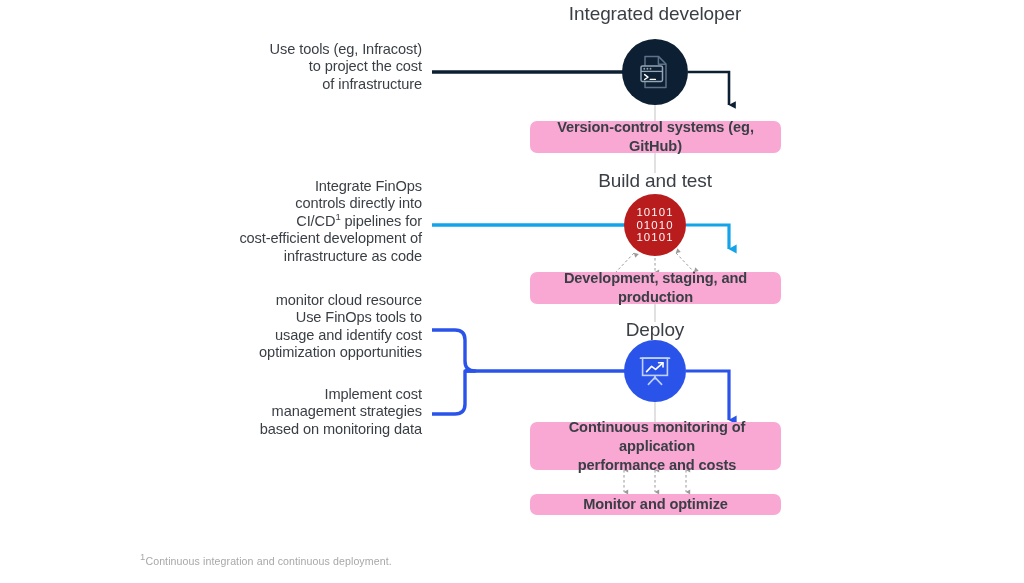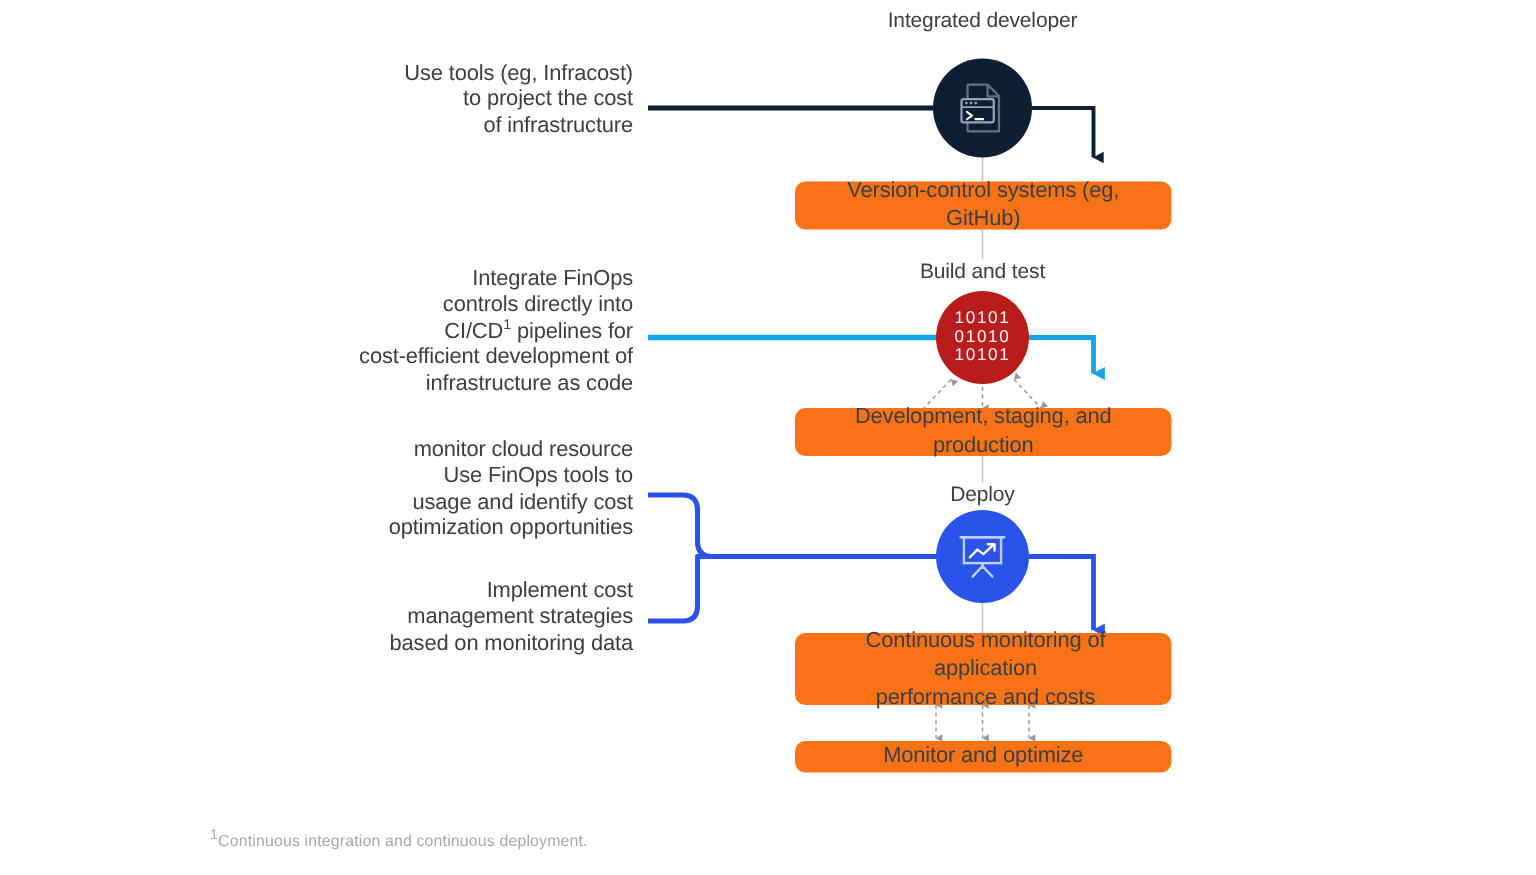--- a/index.html
+++ b/index.html
@@ -25,45 +25,46 @@
     text-align: right;
     color: #3a3f45;
     font-size: 14.6px;
     line-height: 17.4px;
     letter-spacing: -0.1px;
   }
   .node-title {
     position: absolute;
     text-align: center;
     color: #3a3f45;
-    font-size: 14px;
+    font-size: 19px;
     line-height: 17.4px;
     letter-spacing: -0.1px;
   }
   sup.fn {
     font-size: 9.5px;
     vertical-align: super;
     line-height: 0;
   }
 
   
   .box {
     position: absolute;
-    background: #f97316;
+    background: #f9a8d4;
     border-radius: 7px;
     color: #3a3f45;
     font-size: 14.6px;
     line-height: 19px;
     letter-spacing: -0.1px;
     display: flex;
     align-items: center;
     justify-content: center;
     text-align: center;
     box-sizing: border-box;
     padding: 0 10px;
+    font-weight: bold;
   }
 
   
   .node {
     position: absolute;
     border-radius: 50%;
     display: flex;
     align-items: center;
     justify-content: center;
     z-index: 4;

